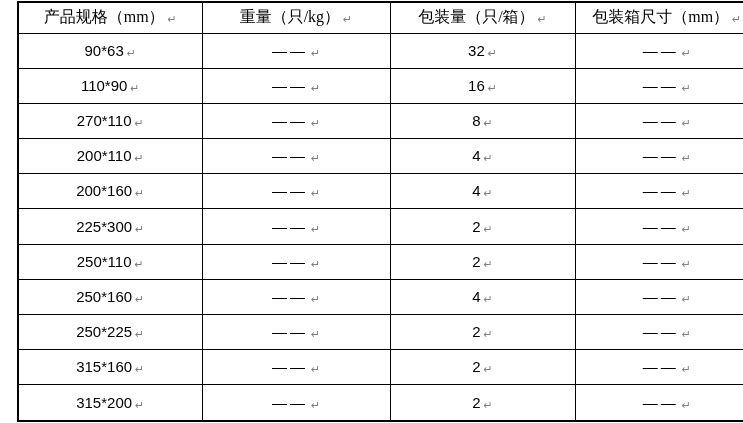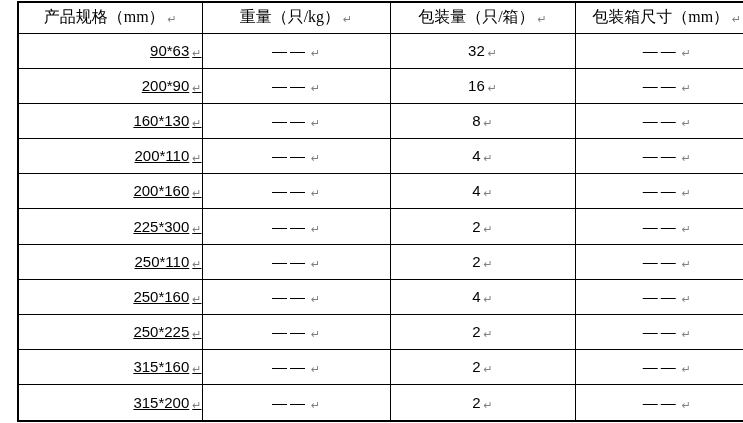--- a/index.html
+++ b/index.html
@@ -37,21 +37,21 @@
     font-size: 16px;
     font-weight: normal;
     color: #000000;
     text-align: center;
   }
   td {
     font-family: "Liberation Sans", "DejaVu Sans", sans-serif;
     font-size: 15px;
     color: #000000;
   }
-  td.left   { text-align: right; padding-left: 9px; text-decoration: underline; }
+  td.left   { text-align: center; padding-left: 9px; }
   td.center { text-align: center; }
   .mark {
     font-family: "DejaVu Sans", sans-serif;
     font-size: 11px;
     color: #808080;
     margin-left: 3px;
     vertical-align: -1px;
   }
   .dashes { letter-spacing: 3px; }
 </style>
@@ -75,27 +75,27 @@
       </tr>
     </thead>
     <tbody>
         <tr>
           <td class="left"><span>90*63</span><span class="mark">↵</span></td>
           <td class="center"><span class="dashes">——</span><span class="mark">↵</span></td>
           <td class="center"><span>32</span><span class="mark">↵</span></td>
           <td class="center"><span class="dashes">——</span><span class="mark">↵</span></td>
         </tr>
         <tr>
-          <td class="left"><span>200*90</span><span class="mark">↵</span></td>
+          <td class="left"><span>110*90</span><span class="mark">↵</span></td>
           <td class="center"><span class="dashes">——</span><span class="mark">↵</span></td>
           <td class="center"><span>16</span><span class="mark">↵</span></td>
           <td class="center"><span class="dashes">——</span><span class="mark">↵</span></td>
         </tr>
         <tr>
-          <td class="left"><span>160*130</span><span class="mark">↵</span></td>
+          <td class="left"><span>270*110</span><span class="mark">↵</span></td>
           <td class="center"><span class="dashes">——</span><span class="mark">↵</span></td>
           <td class="center"><span>8</span><span class="mark">↵</span></td>
           <td class="center"><span class="dashes">——</span><span class="mark">↵</span></td>
         </tr>
         <tr>
           <td class="left"><span>200*110</span><span class="mark">↵</span></td>
           <td class="center"><span class="dashes">——</span><span class="mark">↵</span></td>
           <td class="center"><span>4</span><span class="mark">↵</span></td>
           <td class="center"><span class="dashes">——</span><span class="mark">↵</span></td>
         </tr>

